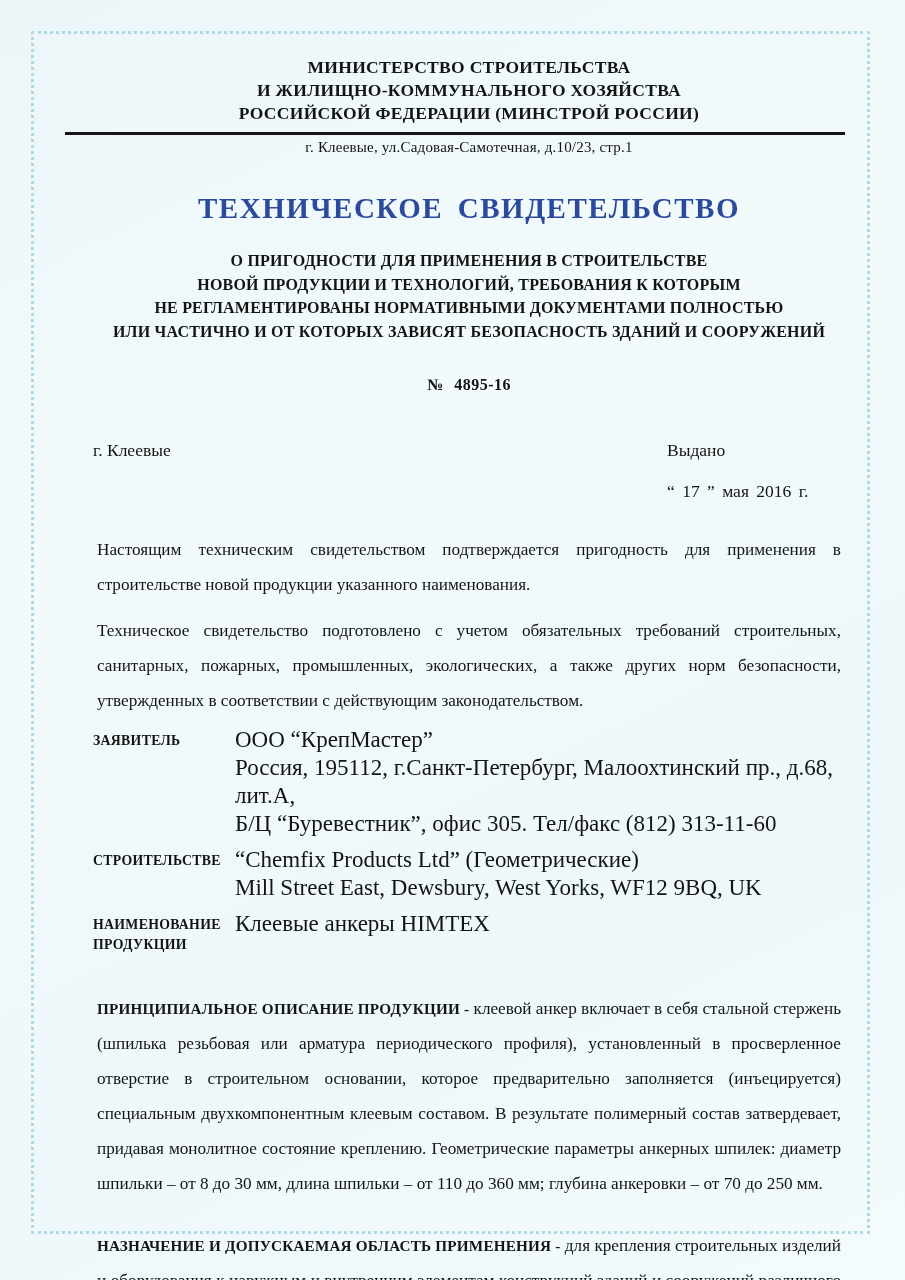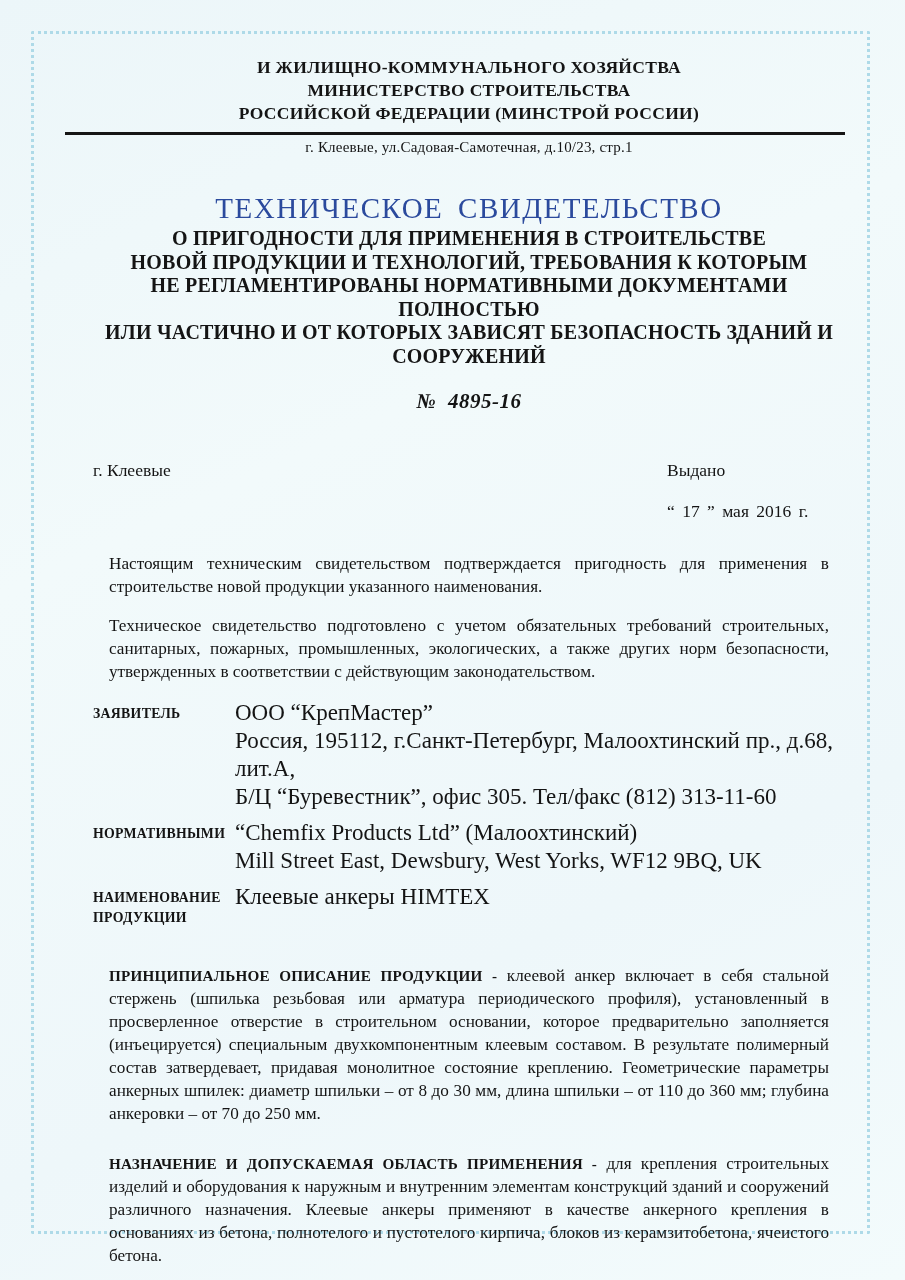--- a/index.html
+++ b/index.html
@@ -45,56 +45,55 @@
   .address {
     text-align: center;
     font-size: 15px;
     letter-spacing: 0.2px;
   }
   .doc-title {
     margin: 36px 0 0 0;
     text-align: center;
     color: #2b4a9d;
     font-size: 29px;
-    font-weight: normal;
+    font-weight: bold;
     letter-spacing: 1.5px;
     word-spacing: 6px;
   }
   .subtitle {
-    margin-top: 2px;
+    margin-top: 24px;
     text-align: center;
     font-weight: bold;
-    font-size: 20px;
+    font-size: 16px;
     line-height: 23.5px;
     letter-spacing: 0.2px;
   }
   .doc-number {
-    margin-top: 21px;
+    margin-top: 33px;
     text-align: center;
     font-weight: bold;
-    font-size: 21px;
+    font-size: 16px;
     letter-spacing: 0.5px;
     word-spacing: 6px;
-    font-style: italic;
   }
   .issue-row {
     display: flex;
     margin-top: 46px;
     font-size: 17.5px;
   }
   .issue-right {
     margin-left: auto;
     width: 178px;
   }
   .issue-date { margin-top: 20px; word-spacing: 3px; }
   .body-par {
-    margin: 16px;
+    margin: 4px;
     text-align: justify;
     font-size: 17.2px;
-    line-height: 23px;
+    line-height: 35px;
   }
   .intro-1 { margin-top: 30px; }
   .intro-2 { margin-top: 11px; }
   .party {
     display: flex;
     margin-top: 8px;
   }
   .party-label {
     flex: 0 0 142px;
     font-weight: bold;
@@ -119,22 +118,22 @@
 </head>
 <body>
 
 <div class="page">
   <div class="border-frame"></div>
 
   <div class="content">
 
     <header>
       <div class="ministry">
+        <div>МИНИСТЕРСТВО СТРОИТЕЛЬСТВА</div>
         <div>И ЖИЛИЩНО-КОММУНАЛЬНОГО ХОЗЯЙСТВА</div>
-        <div>МИНИСТЕРСТВО СТРОИТЕЛЬСТВА</div>
         <div>РОССИЙСКОЙ ФЕДЕРАЦИИ (МИНСТРОЙ РОССИИ)</div>
       </div>
       <div class="rule"></div>
       <div class="address">г. Клеевые,  ул.Садовая-Самотечная,  д.10/23, стр.1</div>
     </header>
 
     <h1 class="doc-title">ТЕХНИЧЕСКОЕ СВИДЕТЕЛЬСТВО</h1>
 
     <div class="subtitle">
       <div>О ПРИГОДНОСТИ ДЛЯ ПРИМЕНЕНИЯ В СТРОИТЕЛЬСТВЕ</div>
@@ -161,23 +160,23 @@
       <div class="party">
         <div class="party-label">ЗАЯВИТЕЛЬ</div>
         <div class="party-lines">
           <div>ООО “КрепМастер”</div>
           <div>Россия, 195112, г.Санкт-Петербург, Малоохтинский пр., д.68, лит.А,</div>
           <div>Б/Ц “Буревестник”, офис 305. Тел/факс (812) 313-11-60</div>
         </div>
       </div>
 
       <div class="party">
-        <div class="party-label">НОРМАТИВНЫМИ</div>
+        <div class="party-label">СТРОИТЕЛЬСТВЕ</div>
         <div class="party-lines">
-          <div>“Chemfix Products Ltd” (Малоохтинский)</div>
+          <div>“Chemfix Products Ltd” (Геометрические)</div>
           <div>Mill Street East, Dewsbury, West Yorks, WF12 9BQ, UK</div>
         </div>
       </div>
 
       <div class="party">
         <div class="party-label">НАИМЕНОВАНИЕ ПРОДУКЦИИ</div>
         <div class="party-lines">
           <div>Клеевые анкеры HIMTEX</div>
         </div>
       </div>

